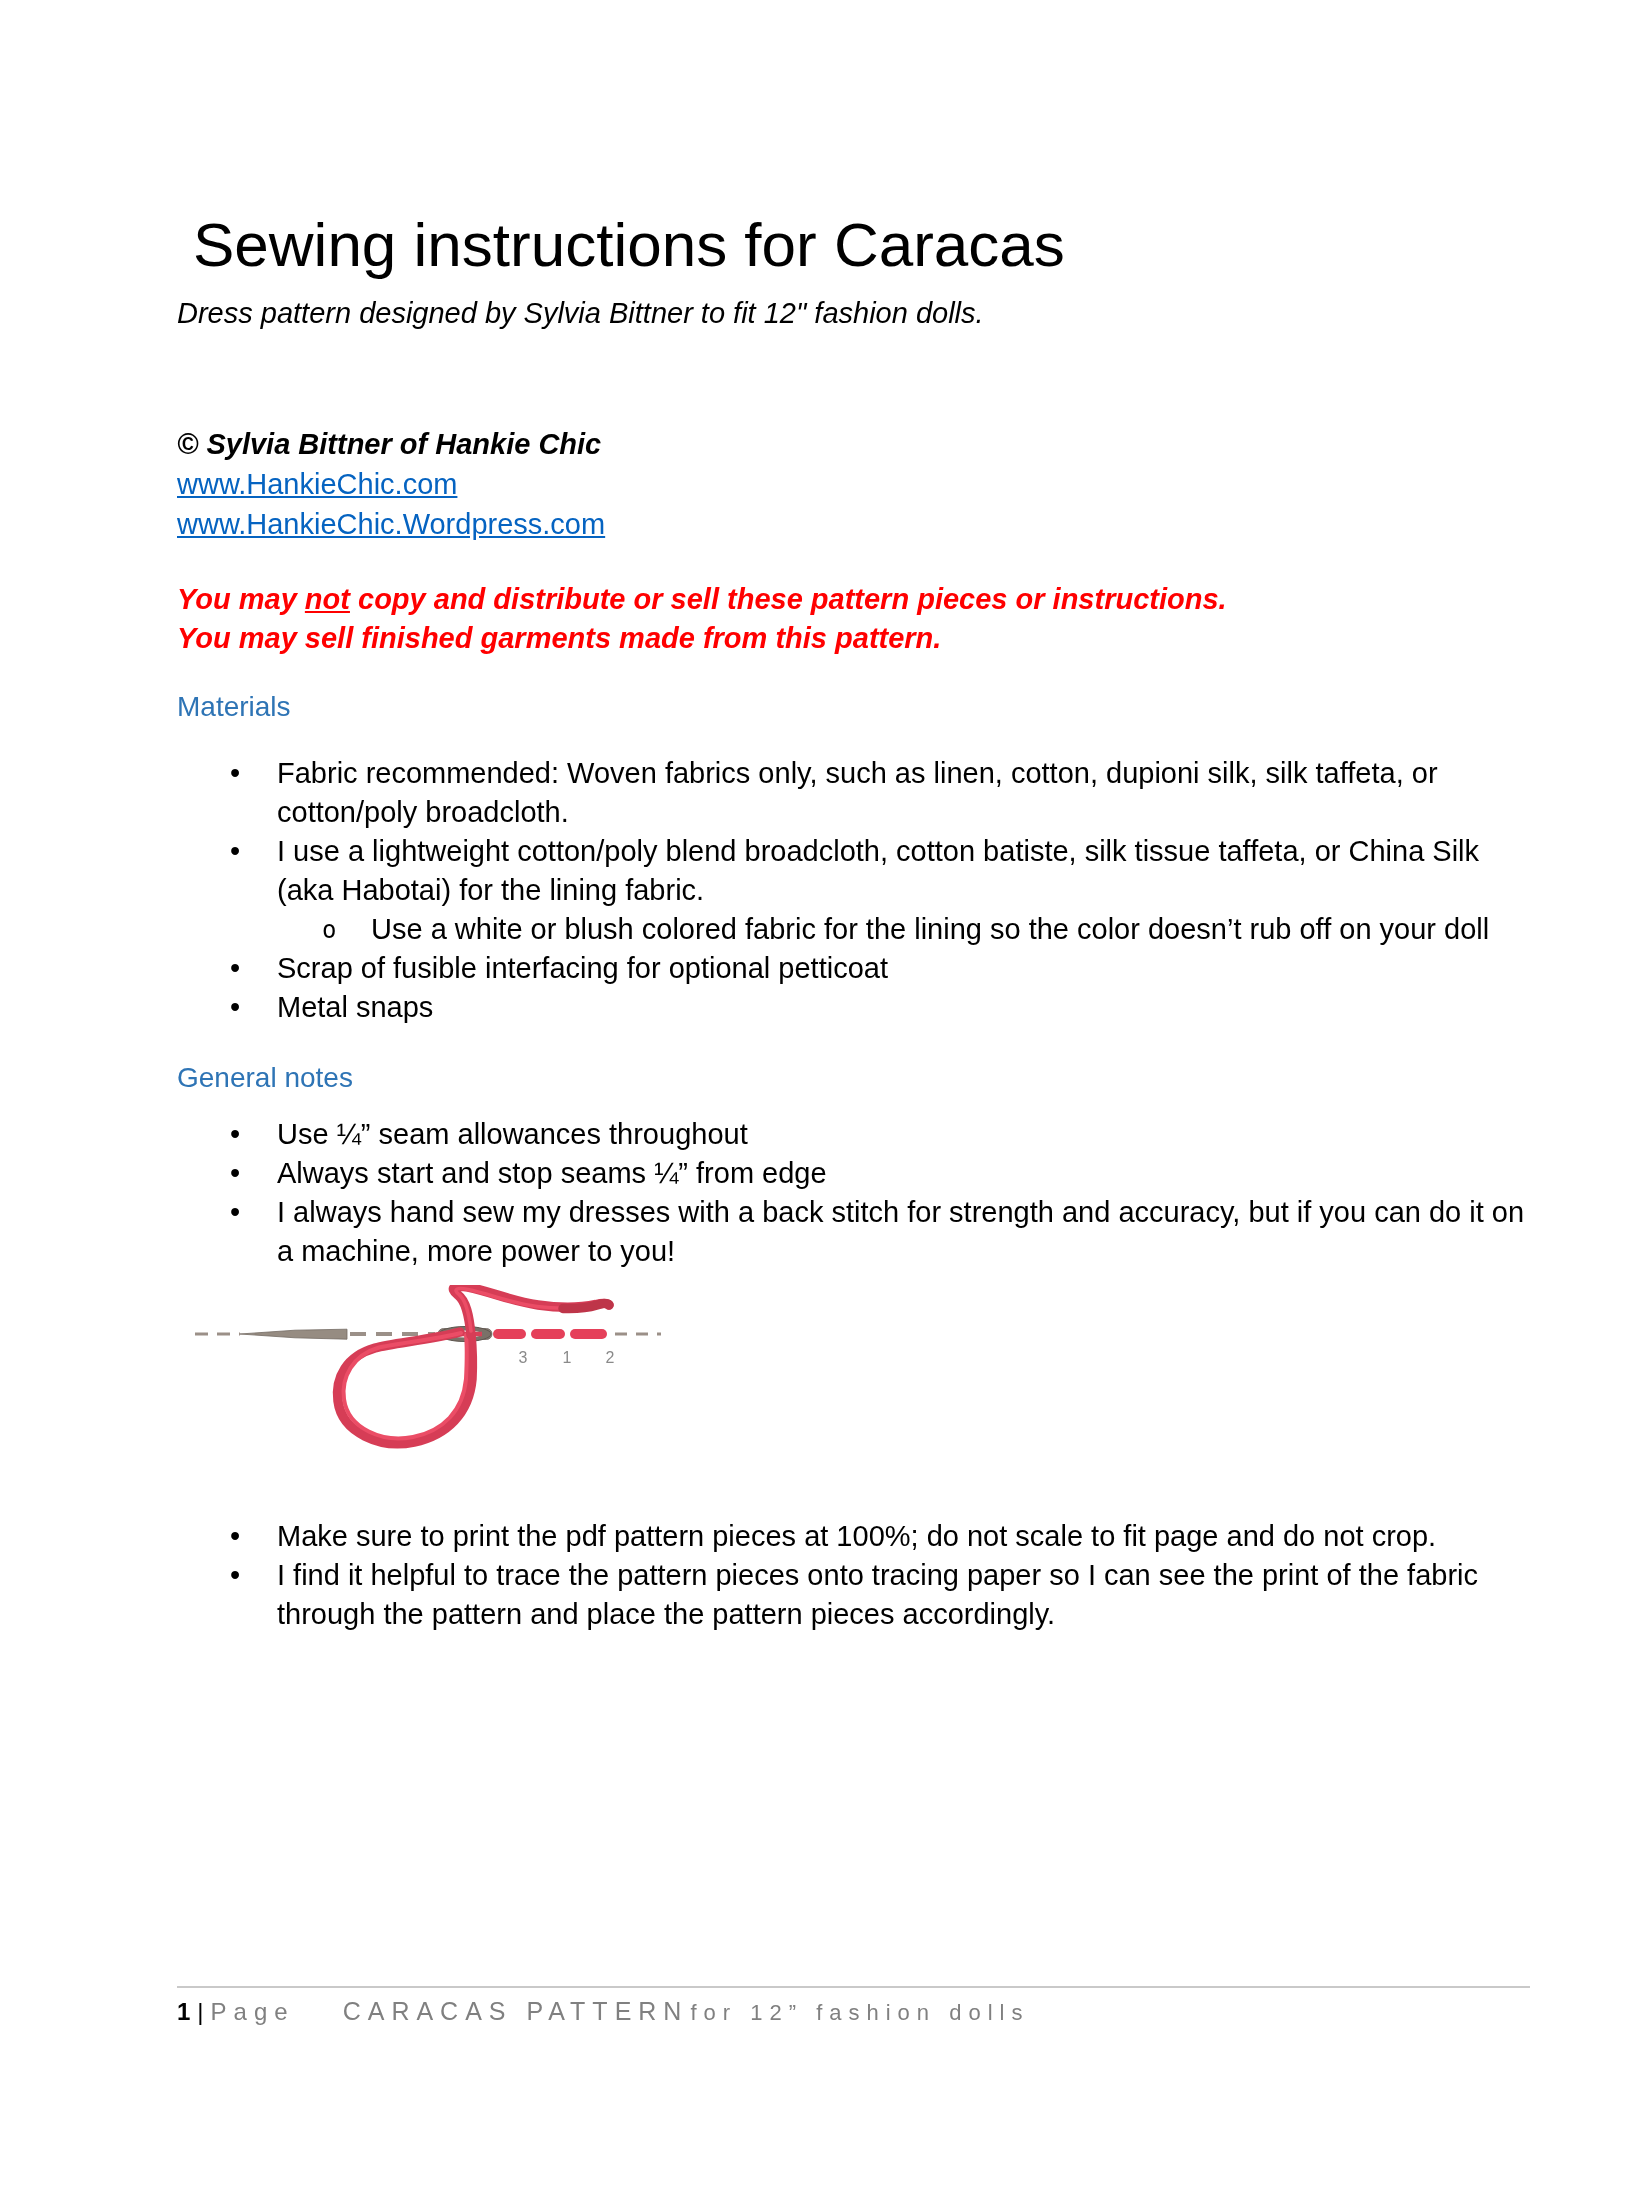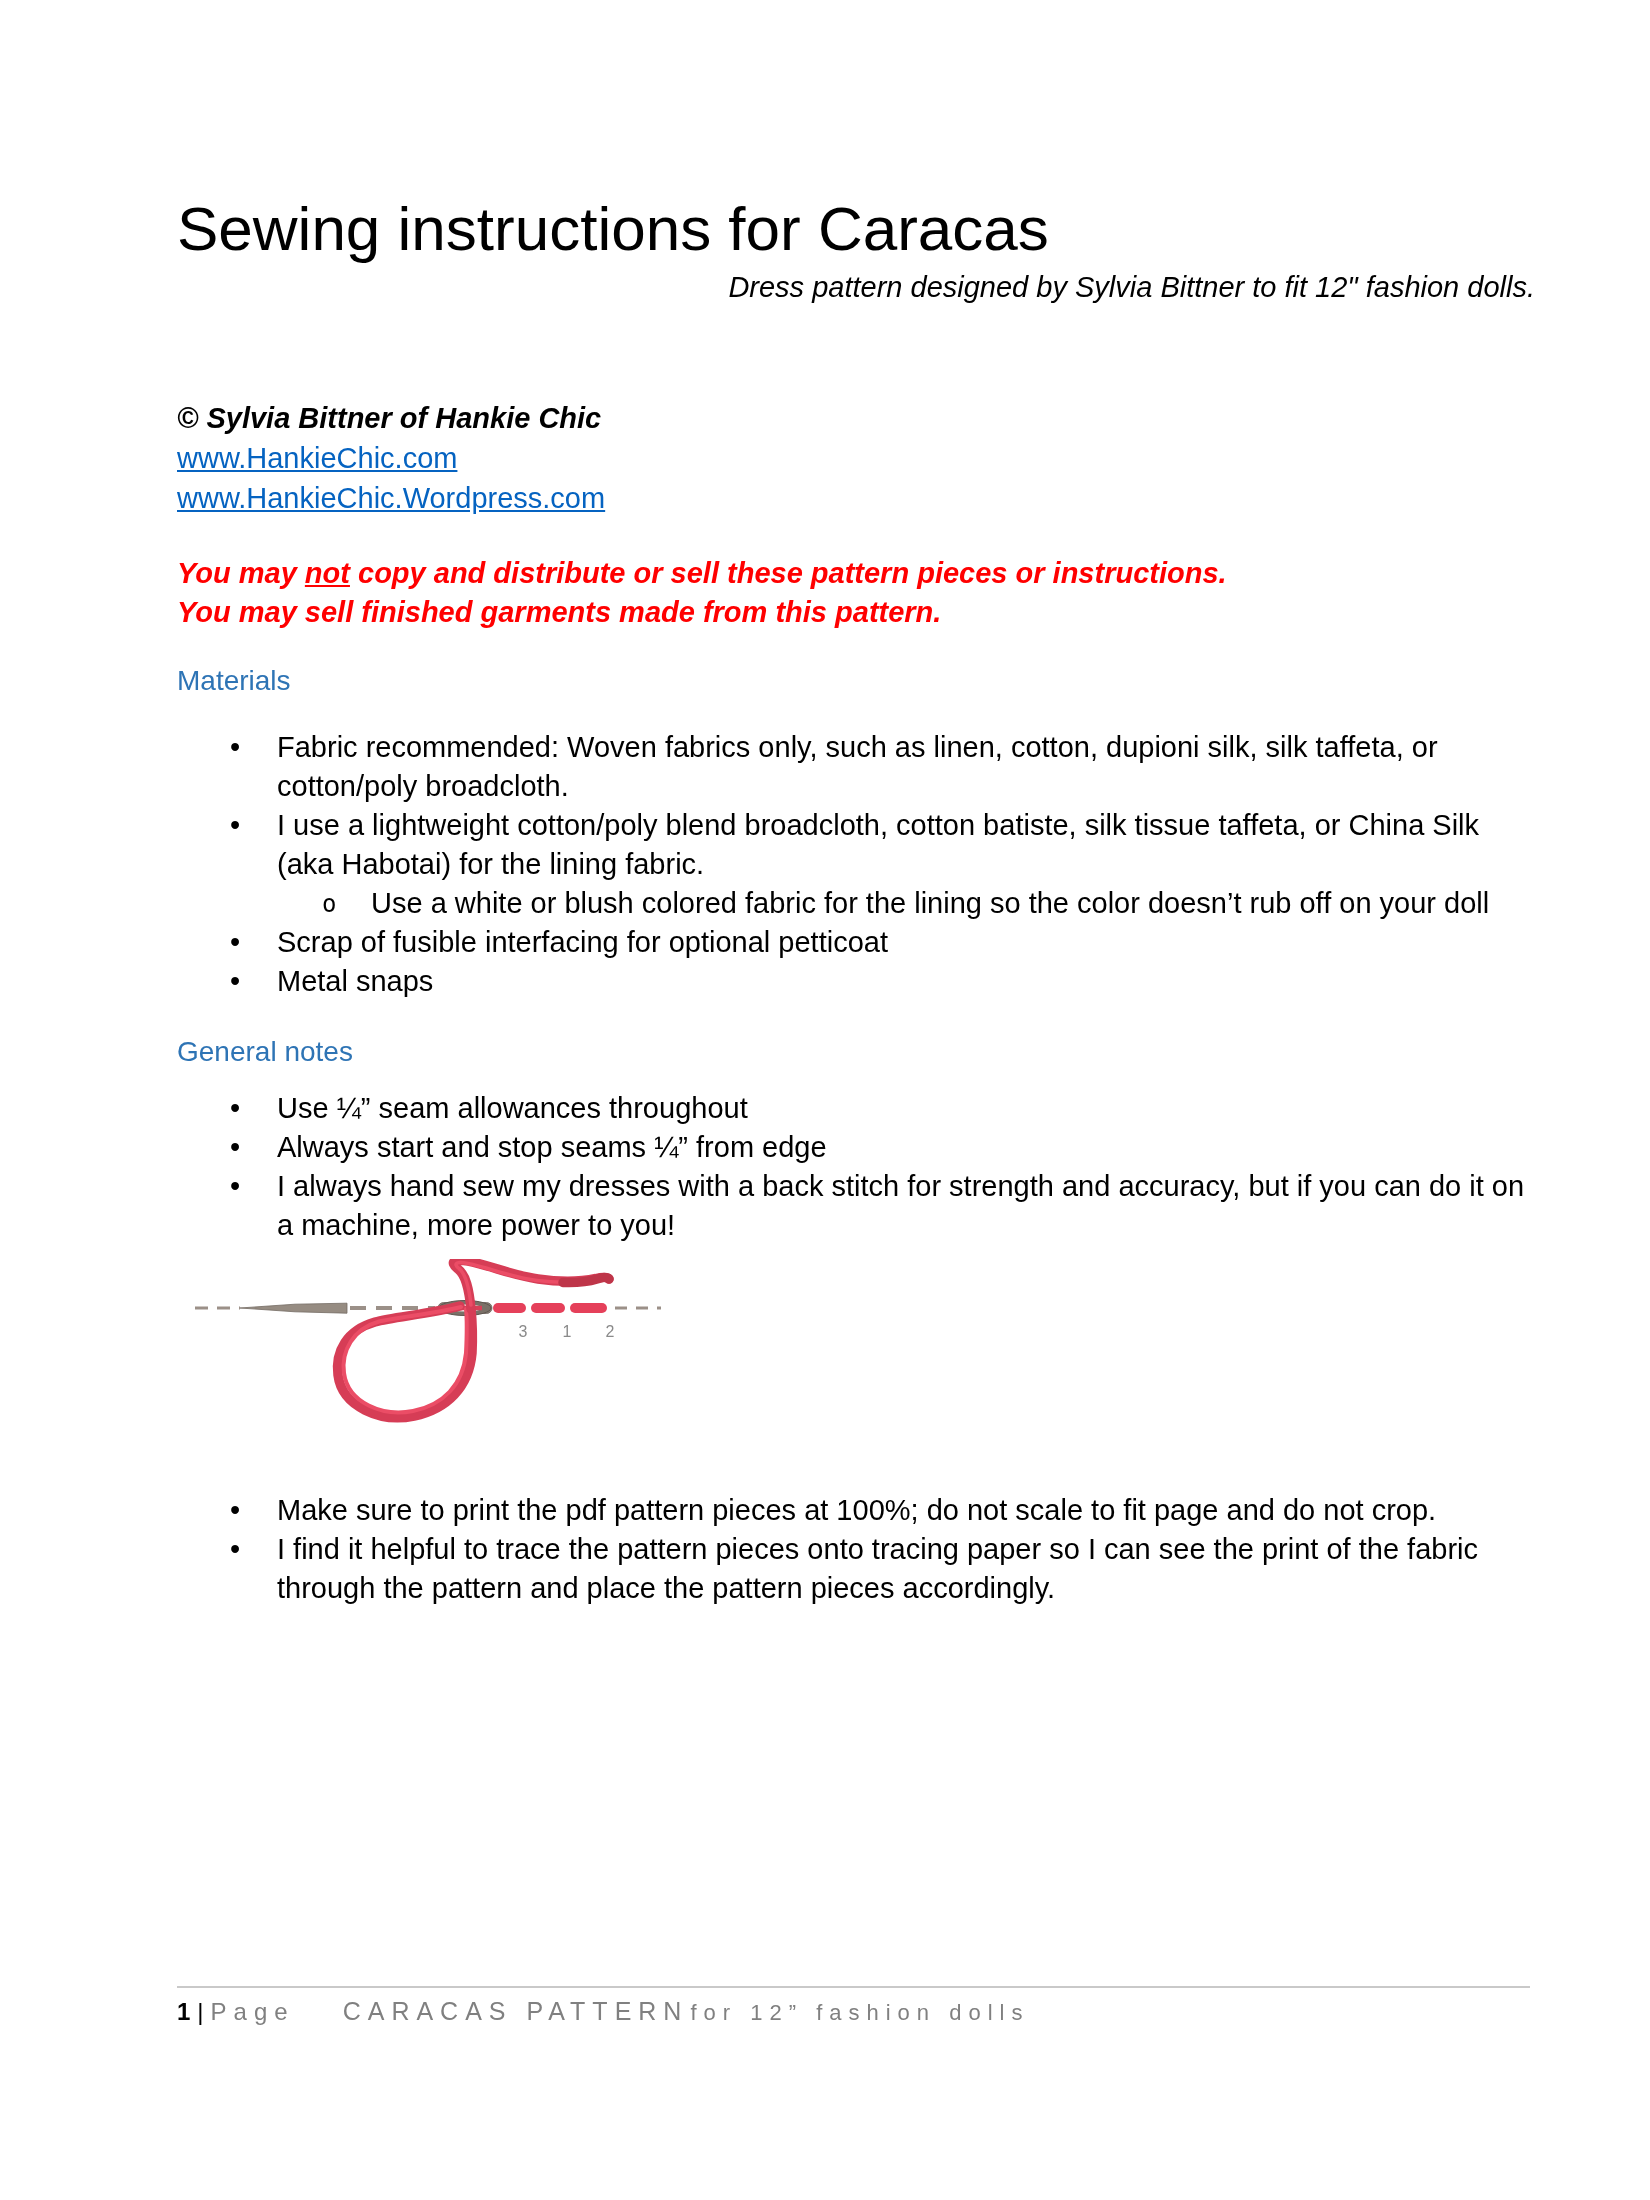--- a/index.html
+++ b/index.html
@@ -7,27 +7,27 @@
     position:relative;
     width:1650px;height:2200px;
     background:#ffffff;
     overflow:hidden;
     font-family:"Liberation Sans","DejaVu Sans",sans-serif;
     color:#000;
     box-sizing:border-box;
     padding:196px 115px 0 177px;
   }
   h1.title{
-    margin:0;
+    margin:16px;
     font-size:62px;line-height:66px;font-weight:400;color:#000;
     white-space:nowrap;
   }
   p.subtitle{
     margin:6px 0 0 0;
-    font-size:29px;line-height:39px;font-style:italic;text-align:right;
+    font-size:29px;line-height:39px;font-style:italic;
   }
   p.author{
     margin:92px 0 0 0;
     font-size:29px;line-height:39px;font-weight:bold;font-style:italic;
   }
   .links{display:block;}
   .links a{
     display:block;
     font-size:29px;line-height:40px;
     color:#0563C1;text-decoration:underline;cursor:pointer;

